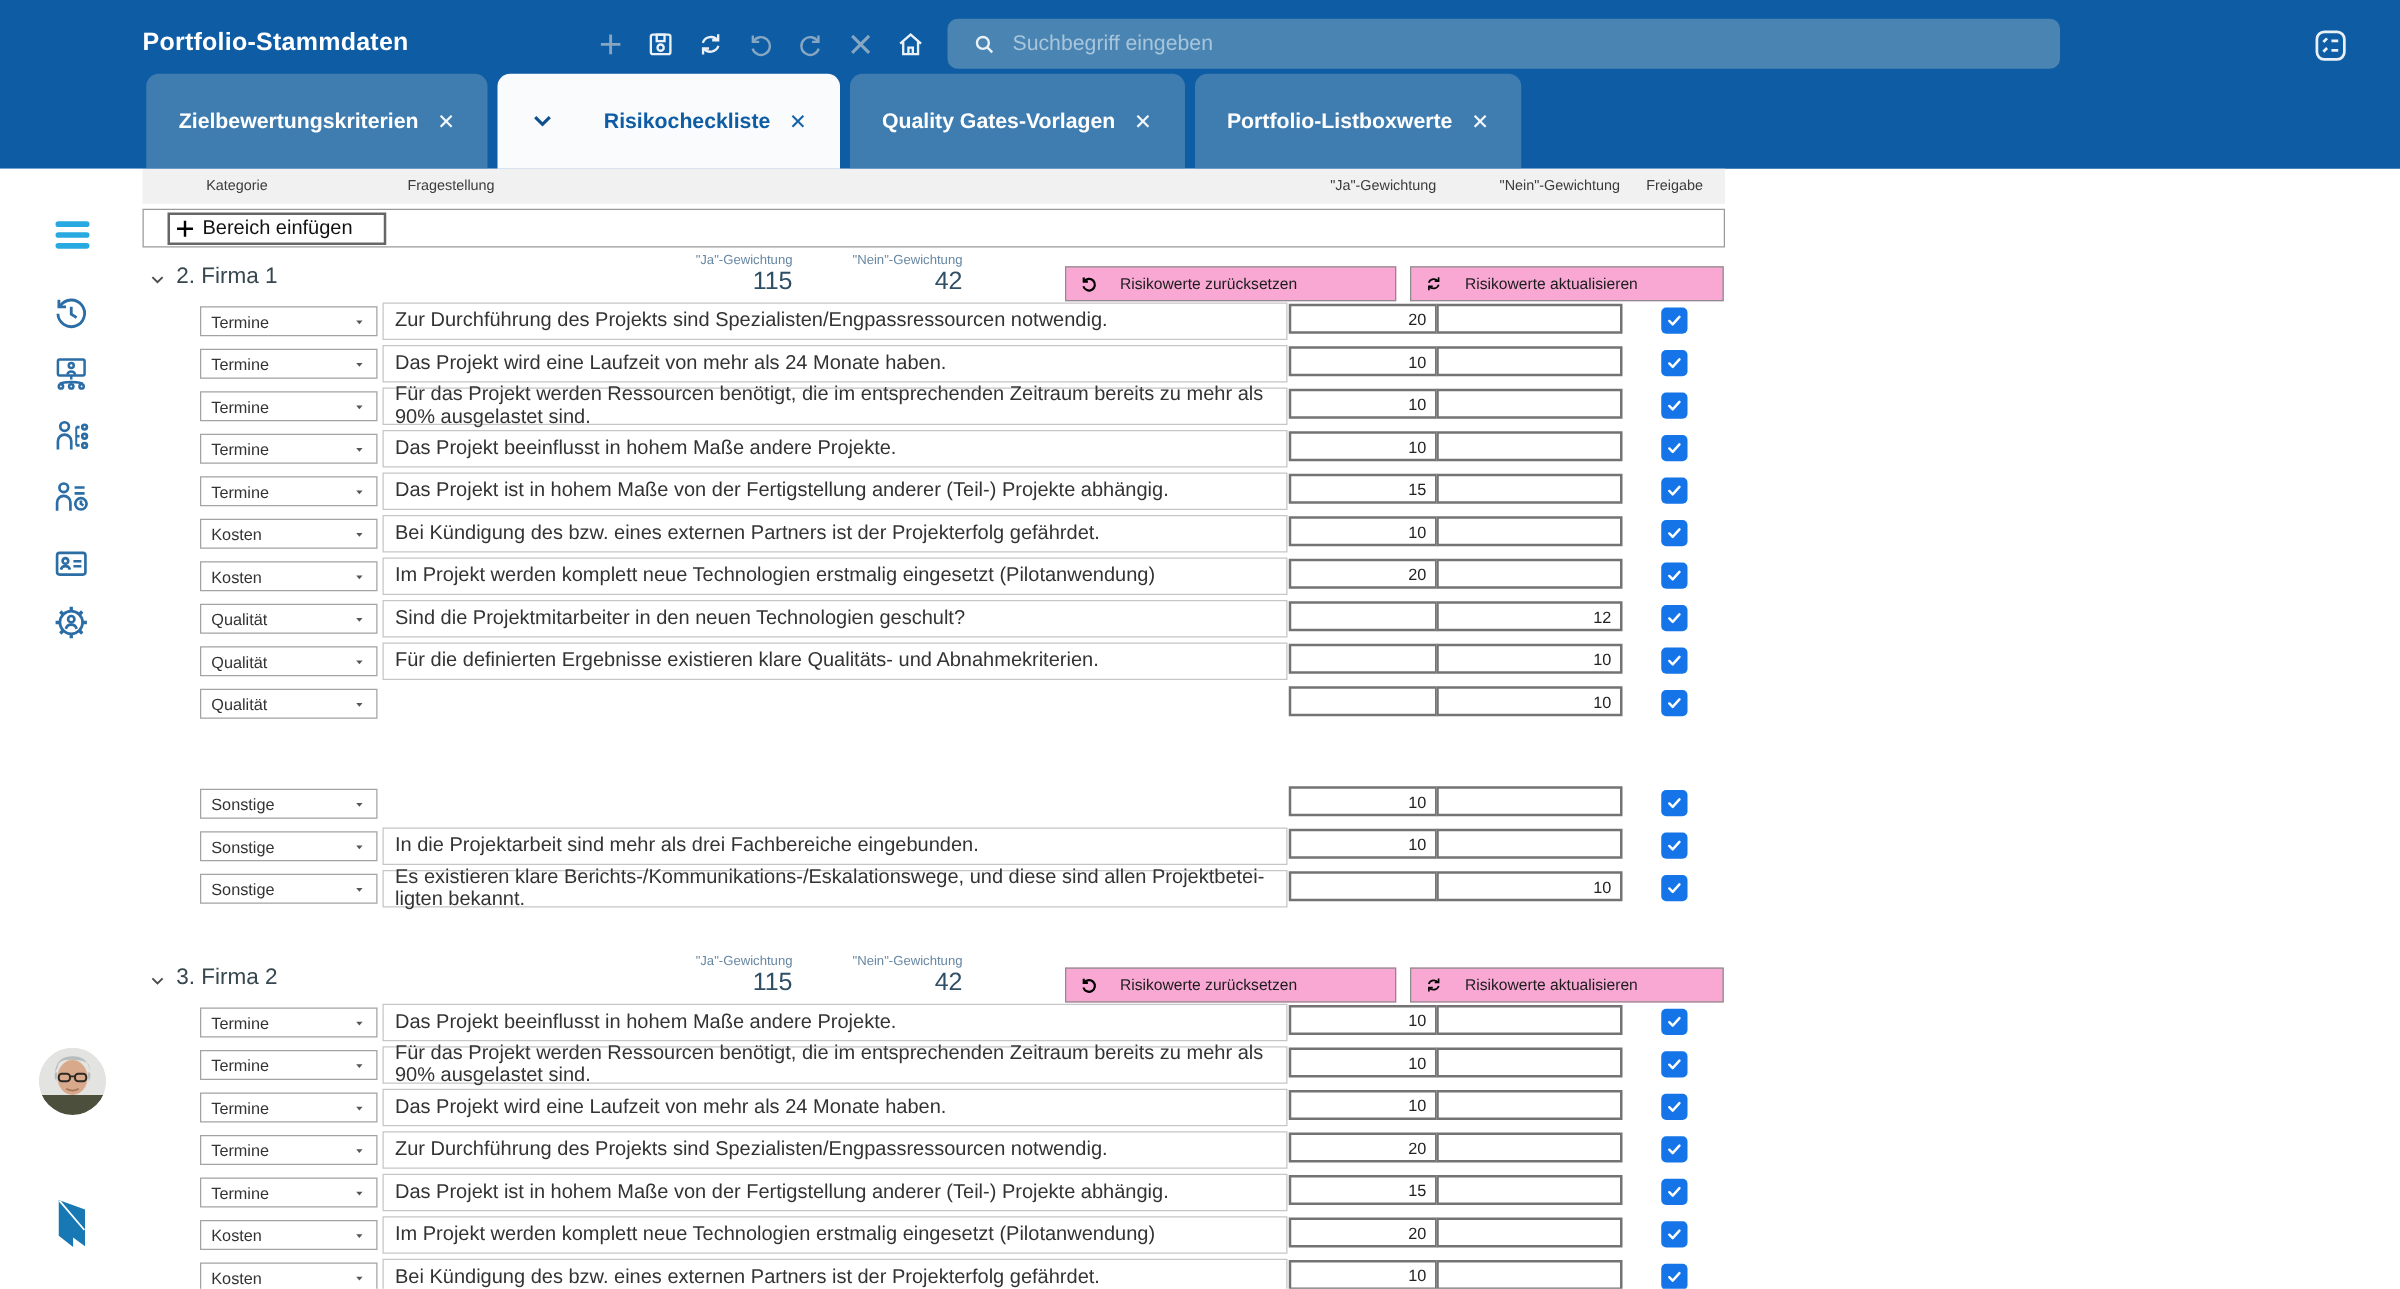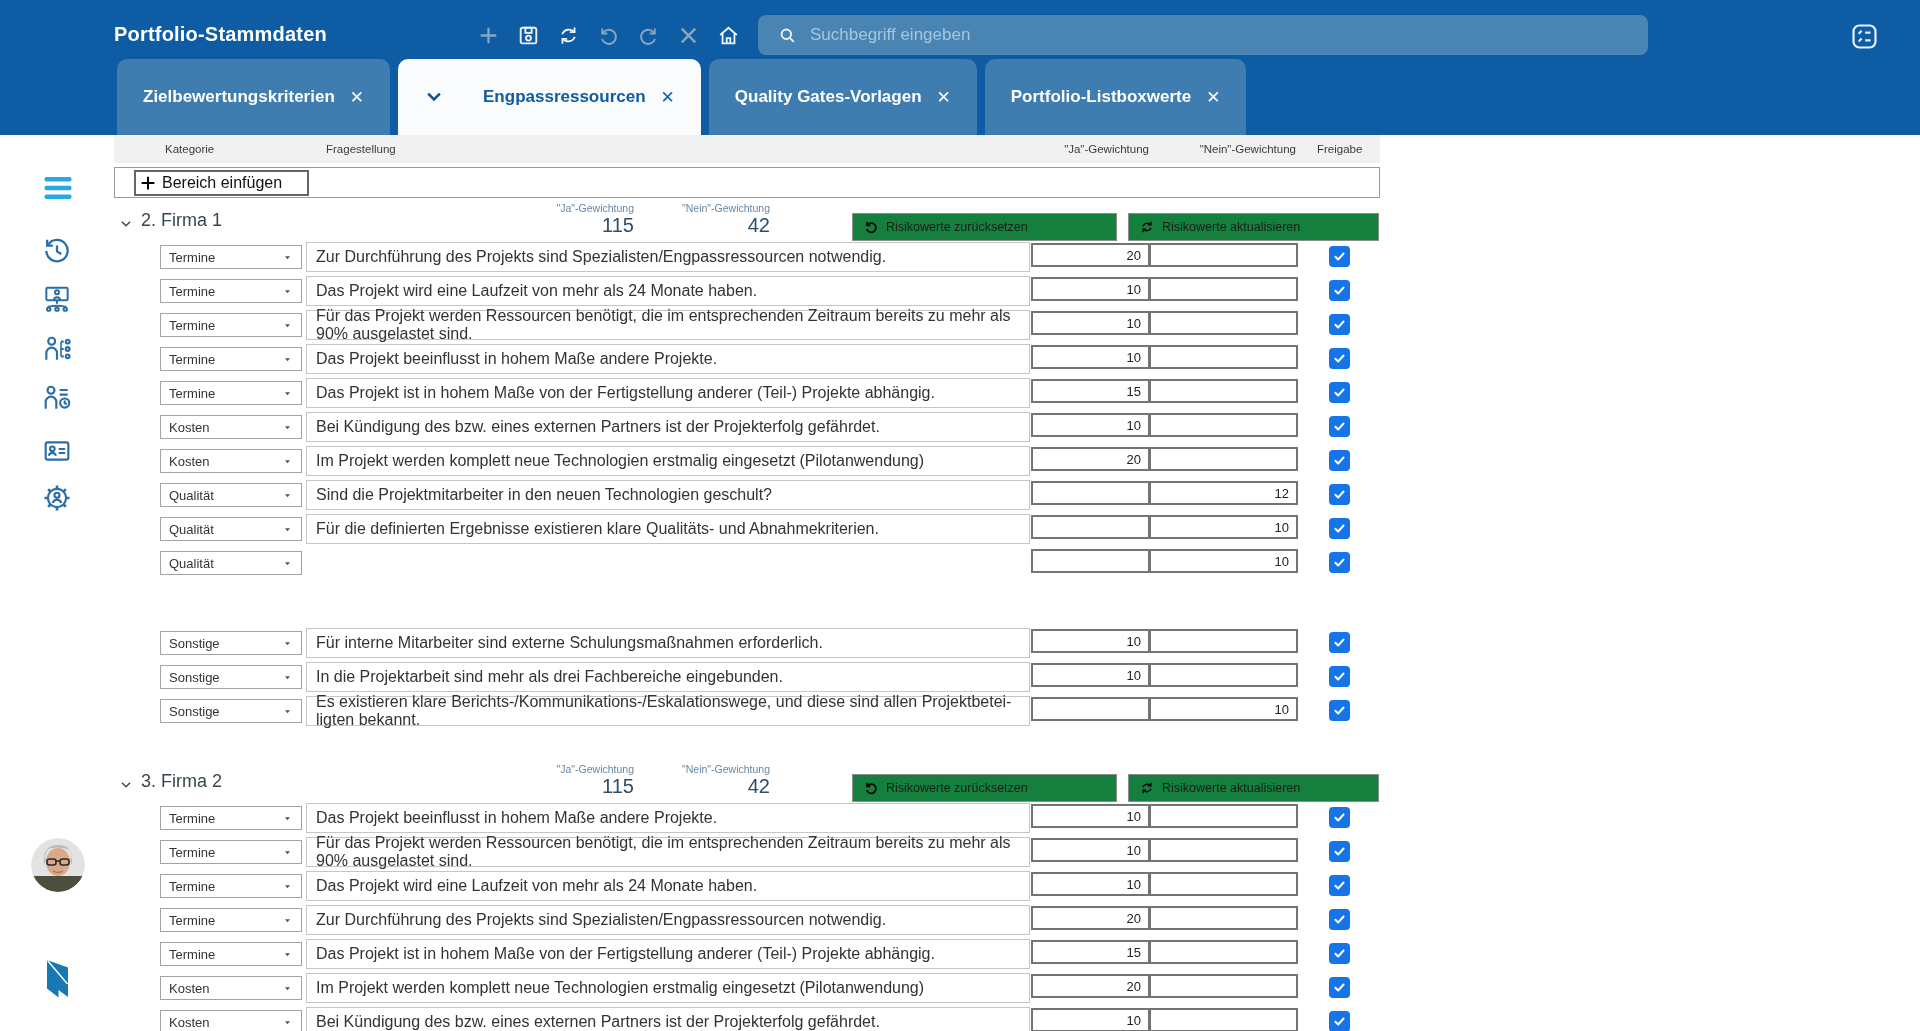--- a/index.html
+++ b/index.html
@@ -52,22 +52,22 @@
   .bereich-btn svg{width:18px;height:18px;color:#000}
 
   .section-header{position:relative;height:38px;margin-top:6px}
   .section + .section{margin-top:39px}
   .sec-chev{position:absolute;left:5px;top:13px;width:14px;height:14px;color:#4a4a4a;cursor:pointer}
   .sec-title{position:absolute;left:27px;top:6px;font-size:18px;color:#37474f}
   .gw{position:absolute;top:-2px;text-align:right;width:130px}
   .gw.ja{left:390px}.gw.nein{left:526px}
   .gw-label{font-size:10.5px;color:#6787a3}
   .gw-value{font-size:20px;color:#2f4f66;line-height:22px}
-  .risk-btn{position:absolute;top:9px;height:28px;border:1px solid #8c8c8c;background:#15803d;display:flex;
-            align-items:center;gap:7px;font-size:12.5px;color:#1c1c1c;padding:0 10px;box-sizing:border-box;cursor:pointer}
+  .risk-btn{position:absolute;top:9px;height:28px;border:1px solid #8c8c8c;background:#f9a8d4;display:flex;
+            align-items:center;gap:17px;font-size:12.5px;color:#1c1c1c;padding:0 10px;box-sizing:border-box;cursor:pointer}
   .risk-btn svg{width:16px;height:16px;color:#000}
   .btn-reset{left:738px;width:265px}
   .btn-update{left:1014px;width:251px}
 
   .risk-row{position:relative;height:30px;margin-bottom:4px}
   .risk-row.tall{height:68px;margin-bottom:12px}
   .row-select{position:absolute;left:46px;top:3px;width:142px;height:24px;border:1px solid #a3a3a3;background:#fff;
               font-size:13px;color:#333;display:flex;align-items:center;justify-content:space-between;
               padding:0 8px;box-sizing:border-box;cursor:pointer}
   .row-select .caret{width:11px;height:11px;color:#555;flex:none}
@@ -236,21 +236,21 @@
   <div class="tab">
 
     <span class="tab-label">Zielbewertungskriterien</span>
     <span class="tab-x">✕</span>
   </div>
 
   <div class="tab active">
     <svg class="chev">
           <use href="#sym-chevron-down"></use>
         </svg>
-    <span class="tab-label">Engpassressourcen</span>
+    <span class="tab-label">Risikocheckliste</span>
     <span class="tab-x">✕</span>
   </div>
 
   <div class="tab">
 
     <span class="tab-label">Quality Gates-Vorlagen</span>
     <span class="tab-x">✕</span>
   </div>
 
   <div class="tab">
@@ -543,23 +543,20 @@
     </div>
   </div>
 
   <div class="risk-row">
     <div class="row-select">
       <span class="sel-val">Sonstige</span>
       <svg class="caret">
                 <use href="#sym-caret-down"></use>
               </svg>
     </div>
-    <div class="row-q">
-              <span class="q-text">Für interne Mitarbeiter sind externe Schulungsmaßnahmen erforderlich.</span>
-            </div>
     <div class="row-val row-ja">10</div>
     <div class="row-val row-nein"></div>
     <div class="row-check">
       <svg>
                 <use href="#sym-check"></use>
               </svg>
     </div>
   </div>
 
   <div class="risk-row">

